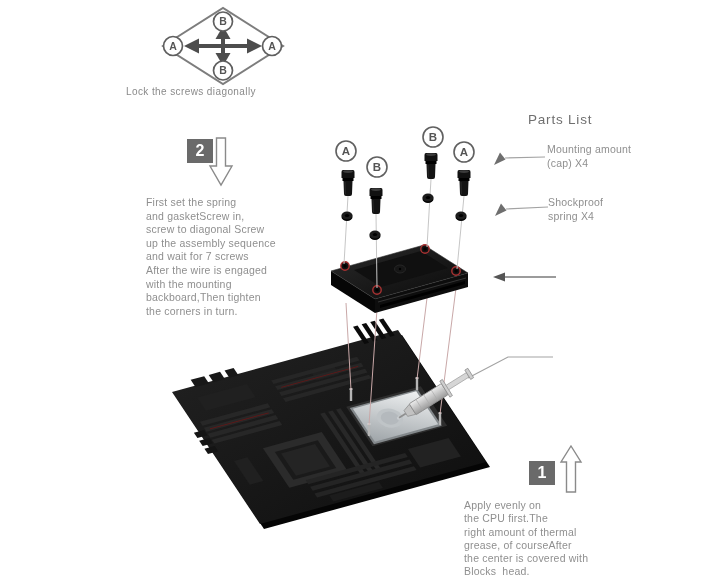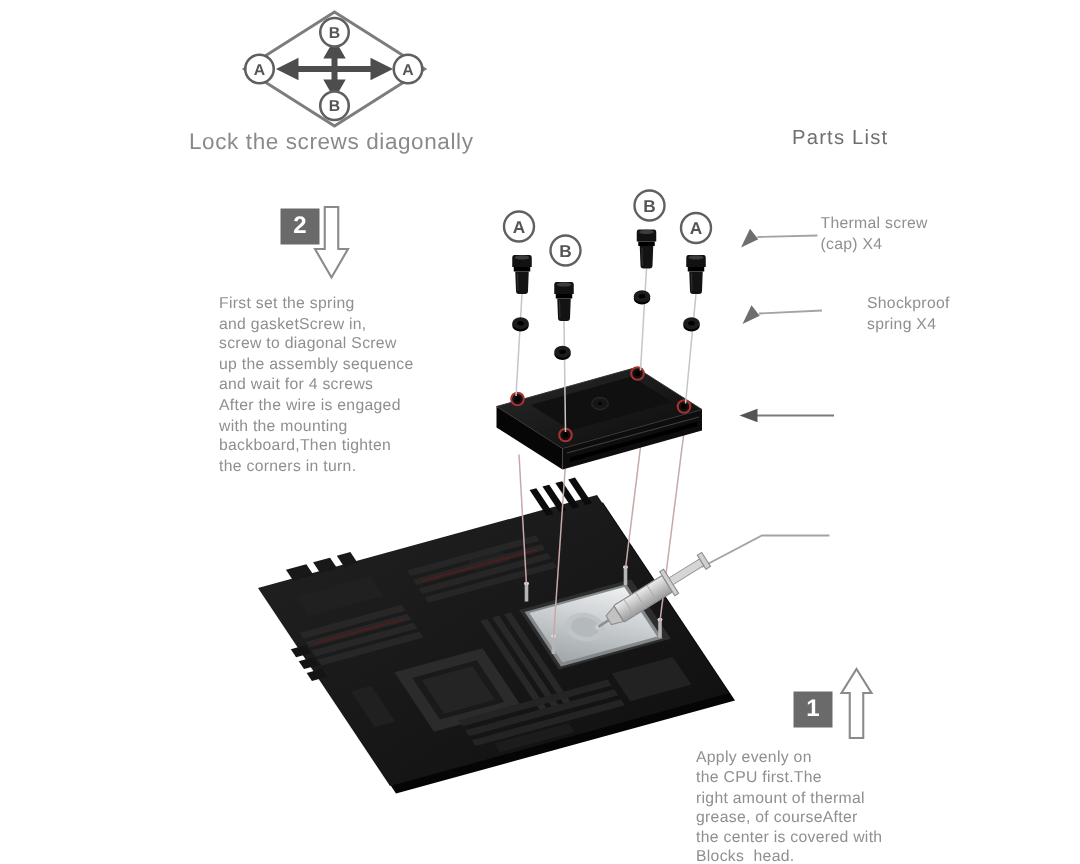--- a/index.html
+++ b/index.html
@@ -1,21 +1,21 @@
 <!DOCTYPE html>
 <html><head>
 <meta charset="utf-8">
 <style>
   html,body{margin:0;padding:0;background:#fff;}
   .canvas{position:relative;width:720px;height:576px;background:#fff;overflow:hidden;
           font-family:"Liberation Sans",sans-serif;}
   .canvas svg.art{position:absolute;left:0;top:0;}
   .txt{position:absolute;color:#8f8f8f;font-size:10.5px;line-height:13.6px;
        white-space:pre-wrap;letter-spacing:.2px;}
-  .caption{position:absolute;color:#8a8a8a;font-size:15px;letter-spacing:.4px;text-align:center;}
+  .caption{position:absolute;color:#8a8a8a;font-size:10px;letter-spacing:.4px;text-align:center;}
   .parts-title{position:absolute;color:#6f6f6f;font-size:13.5px;letter-spacing:.8px;}
   .badge{position:absolute;width:26px;height:24px;background:#6a6a6a;color:#fff;
          display:flex;align-items:center;justify-content:center;
          font-size:16px;font-weight:bold;}
 </style>
 </head>
 <body>
 
 <div class="canvas">
 
@@ -270,30 +270,30 @@
   </g>
 </svg>
 
   <div class="caption" style="left:126px;top:86px;">Lock the screws diagonally</div>
 
   <div class="badge" style="left:187px;top:139px;">2</div>
   <div class="txt" style="left:146px;top:196px;width:165px;">First set the spring
 and gasketScrew in,
 screw to diagonal Screw
 up the assembly sequence
-and wait for 4 screws
+and wait for 7 screws
 After the wire is engaged
 with the mounting
 backboard,Then tighten
 the corners in turn.</div>
 
-  <div class="parts-title" style="left:528px;top:84px;text-align:right;">Parts List</div>
-  <div class="txt" style="left:547px;top:143px;width:110px;">Thermal screw
+  <div class="parts-title" style="left:528px;top:112px;text-align:right;">Parts List</div>
+  <div class="txt" style="left:547px;top:143px;width:110px;">Mounting amount
 (cap) X4</div>
-  <div class="txt" style="left:578px;top:196px;width:110px;">Shockproof
+  <div class="txt" style="left:548px;top:196px;width:110px;">Shockproof
 spring X4</div>
 
   <div class="badge" style="left:529px;top:461px;">1</div>
   <div class="txt" style="left:464px;top:499px;width:180px;line-height:13.3px;">Apply evenly on
 the CPU first.The
 right amount of thermal
 grease, of courseAfter
 the center is covered with
 Blocks  head.</div>
 

